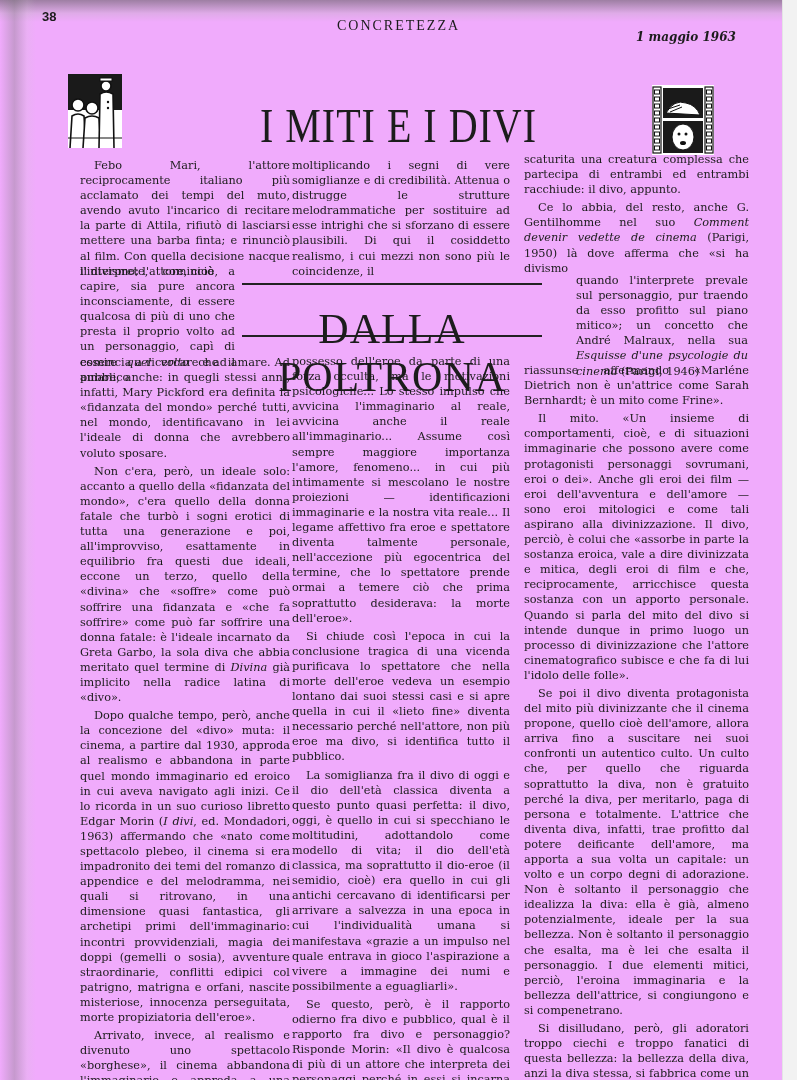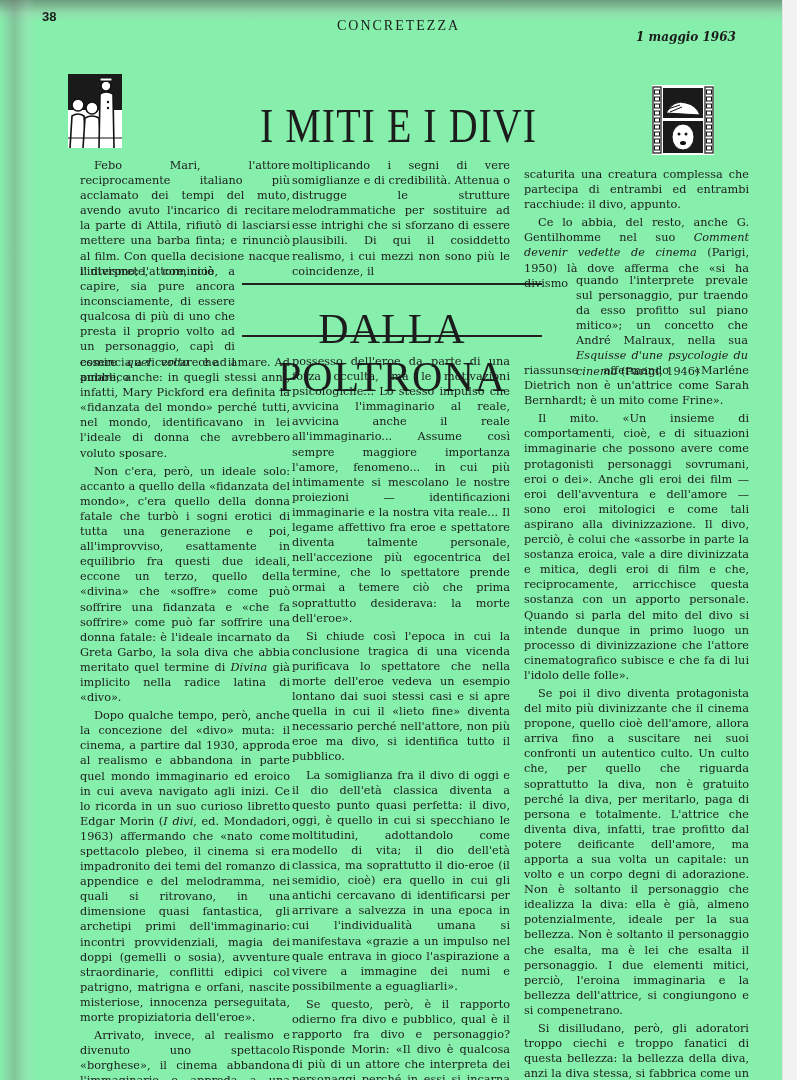--- a/index.html
+++ b/index.html
@@ -2,21 +2,21 @@
 <html><head>
 <meta charset="utf-8">
 <style>
   html, body { margin: 0; padding: 0; }
   body {
     width: 797px; height: 1080px; overflow: hidden; position: relative;
     background: #ffffff;
     font-family: "DejaVu Serif", serif;
     color: #1c1c1c;
   }
-  .page { position: absolute; inset: 0; background: #86efac; }
+  .page { position: absolute; inset: 0; background: #f0abfc; }
   .top-smudge {
     position: absolute; left: 0; top: 0; width: 797px; height: 22px;
     background: linear-gradient(180deg, rgba(90,90,90,0.55), rgba(170,170,170,0.25) 60%, rgba(255,255,255,0));
   }
   .left-smudge {
     position: absolute; left: 0; top: 0; width: 36px; height: 1080px;
     background: linear-gradient(90deg, rgba(255,255,255,0) 0%, rgba(120,120,120,0.35) 40%, rgba(200,200,200,0.15) 75%, rgba(255,255,255,0) 100%);
   }
   .right-edge {
     position: absolute; right: 0; top: 0; width: 14px; height: 1080px;
@@ -47,21 +47,21 @@
   }
   .col {
     position: absolute; font-size: 11.3px; line-height: 15.1px; text-align: justify;
     hyphens: auto;
   }
   .col p { margin: 0 0 3px 0; text-indent: 14px; }
   .col p.noindent { text-indent: 0; }
   .col-1 { left: 80px; top: 158px; width: 210px; }
   .col-2 { left: 292px; top: 158px; width: 218px; }
   .col-2b { left: 292px; top: 354px; width: 218px; }
-  .col-3 { left: 524px; top: 167px; width: 225px; }
+  .col-3 { left: 524px; top: 152px; width: 225px; }
   .col-3b { left: 576px; top: 273px; width: 172px; }
   .col-3c { left: 524px; top: 363px; width: 225px; }
   .box-title {
     position: absolute; left: 242px; top: 283px; width: 300px; height: 50px;
     border-top: 2px solid #222; border-bottom: 2px solid #222;
     text-align: center;
   }
   .box-title span {
     display: inline-block; margin-top: 20px;
     font-family: "Liberation Serif", serif; font-size: 42px; letter-spacing: 1px;

